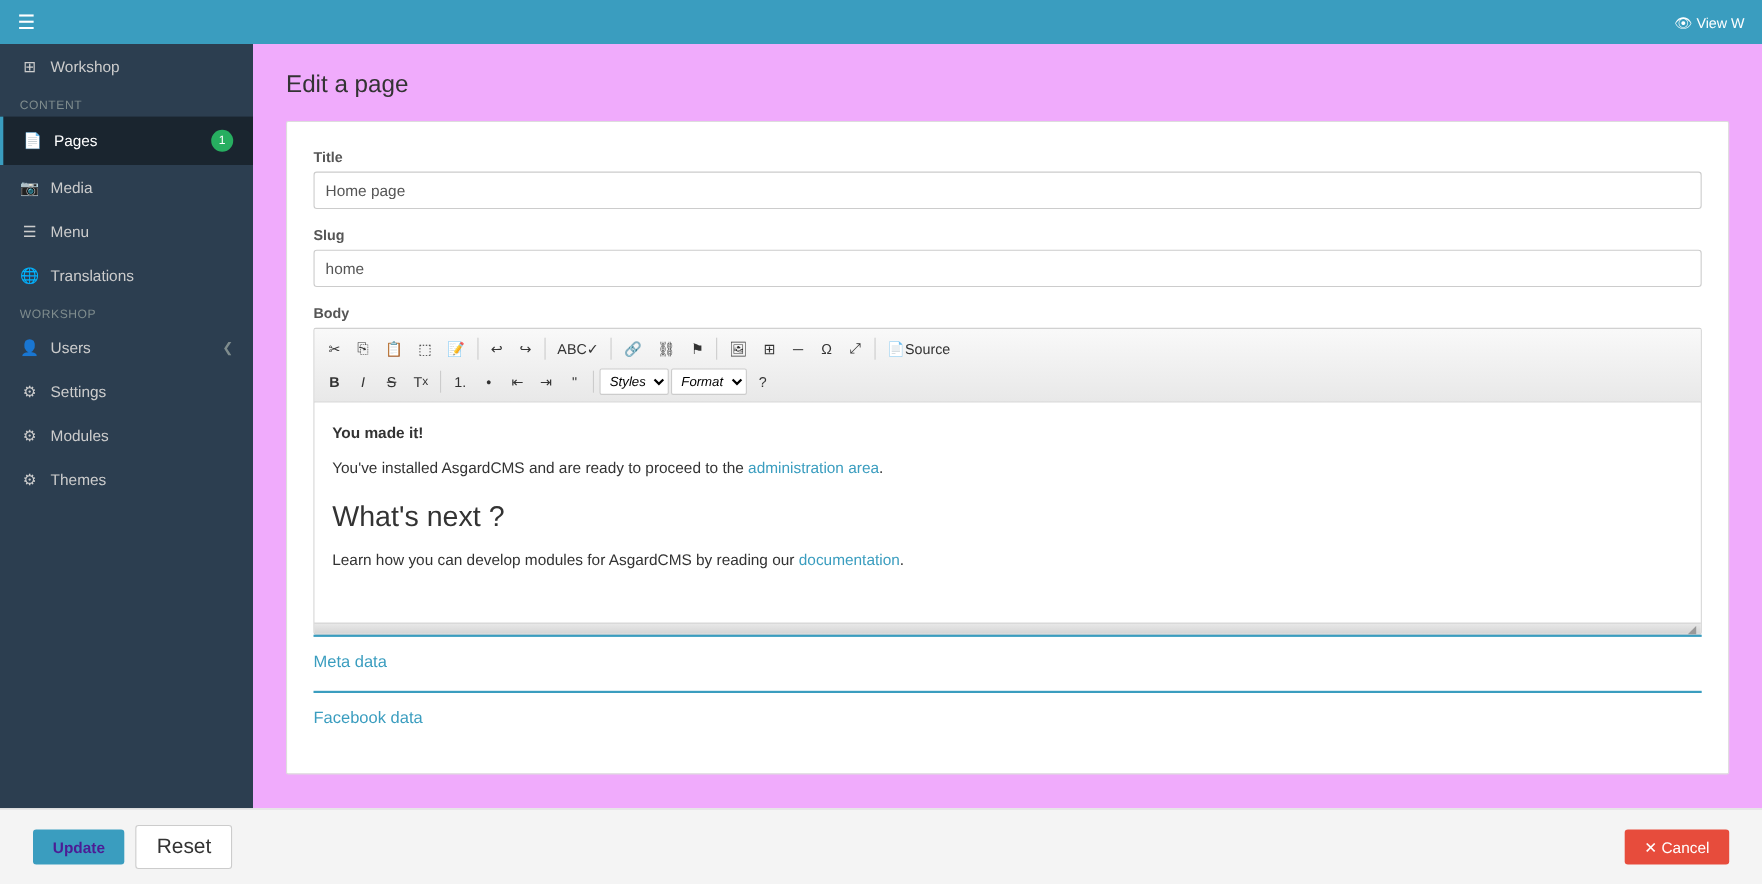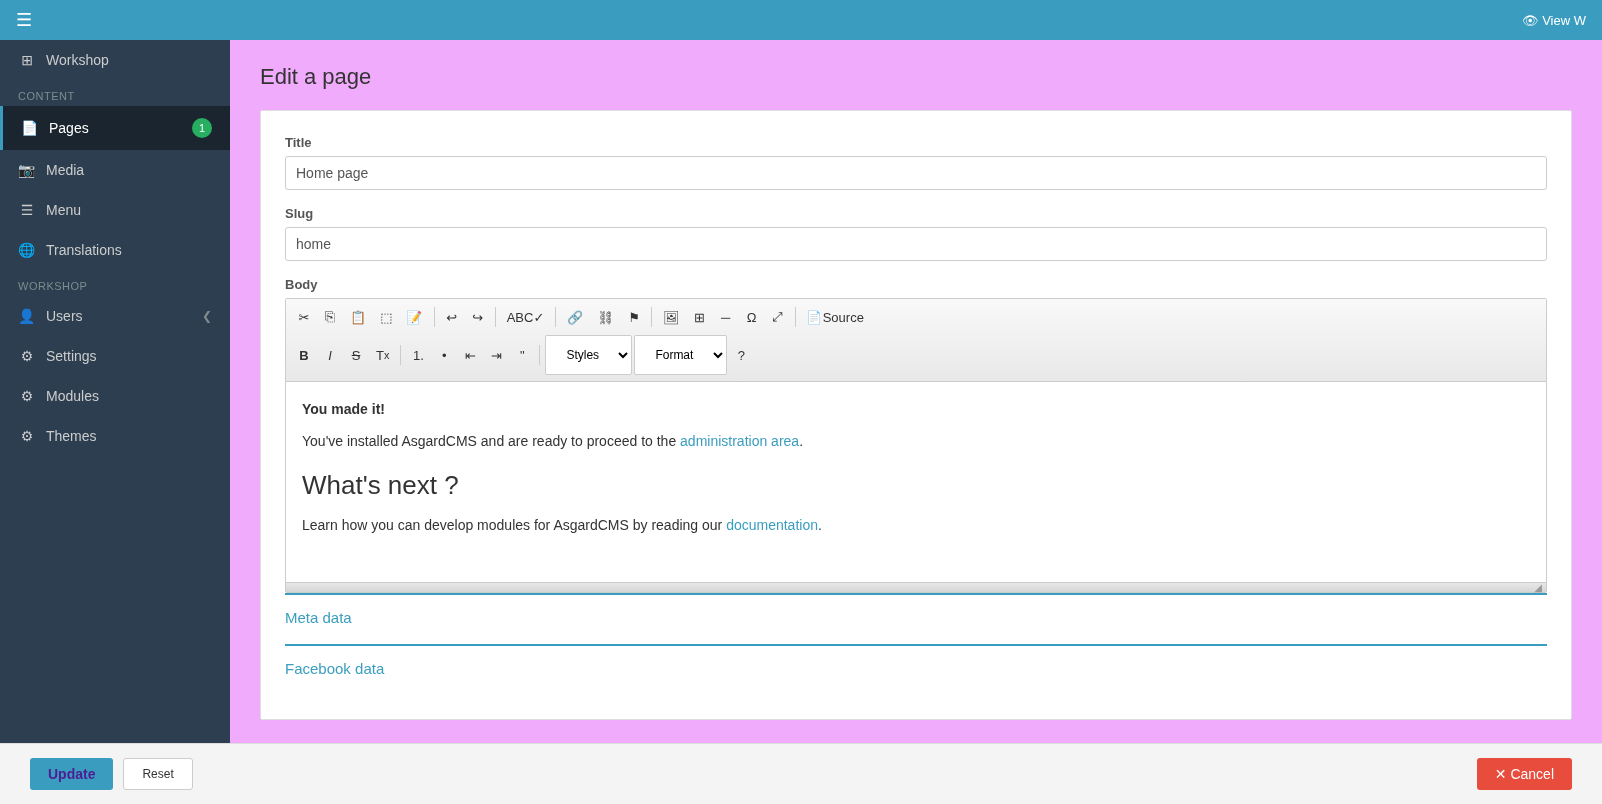--- a/index.html
+++ b/index.html
@@ -144,27 +144,28 @@
       align-items: center;
       justify-content: center;
     }
     .tb-separator {
       width: 1px;
       height: 20px;
       background: #ccc;
       margin: 0 3px;
     }
     .tb-select {
-      height: 40px;
+      height: 24px;
       border: 1px solid #ccc;
       border-radius: 2px;
       background: #fff;
       font-size: 12px;
-      padding: 0 16px;
-      cursor: pointer;
+      padding: 0 4px;
+      cursor: pointer;
+      font-style: italic;
     }
     .tb-bold { font-weight: bold; }
     .tb-italic { font-style: italic; }
     .tb-strike { text-decoration: line-through; }
 
     
     .editor-body {
       padding: 16px;
       min-height: 200px;
       background: #fff;
@@ -228,21 +229,21 @@
       font-size: 14px;
       font-weight: 600;
     }
     .btn-reset {
       background: #fff;
       color: #333;
       border: 1px solid #ccc;
       padding: 8px 18px;
       border-radius: 3px;
       cursor: pointer;
-      font-size: 12px;
+      font-size: 19px;
     }
     .btn-cancel {
       background: #e74c3c;
       color: #fff;
       border: none;
       padding: 8px 18px;
       border-radius: 3px;
       cursor: pointer;
       font-size: 14px;
       margin-left: auto;

